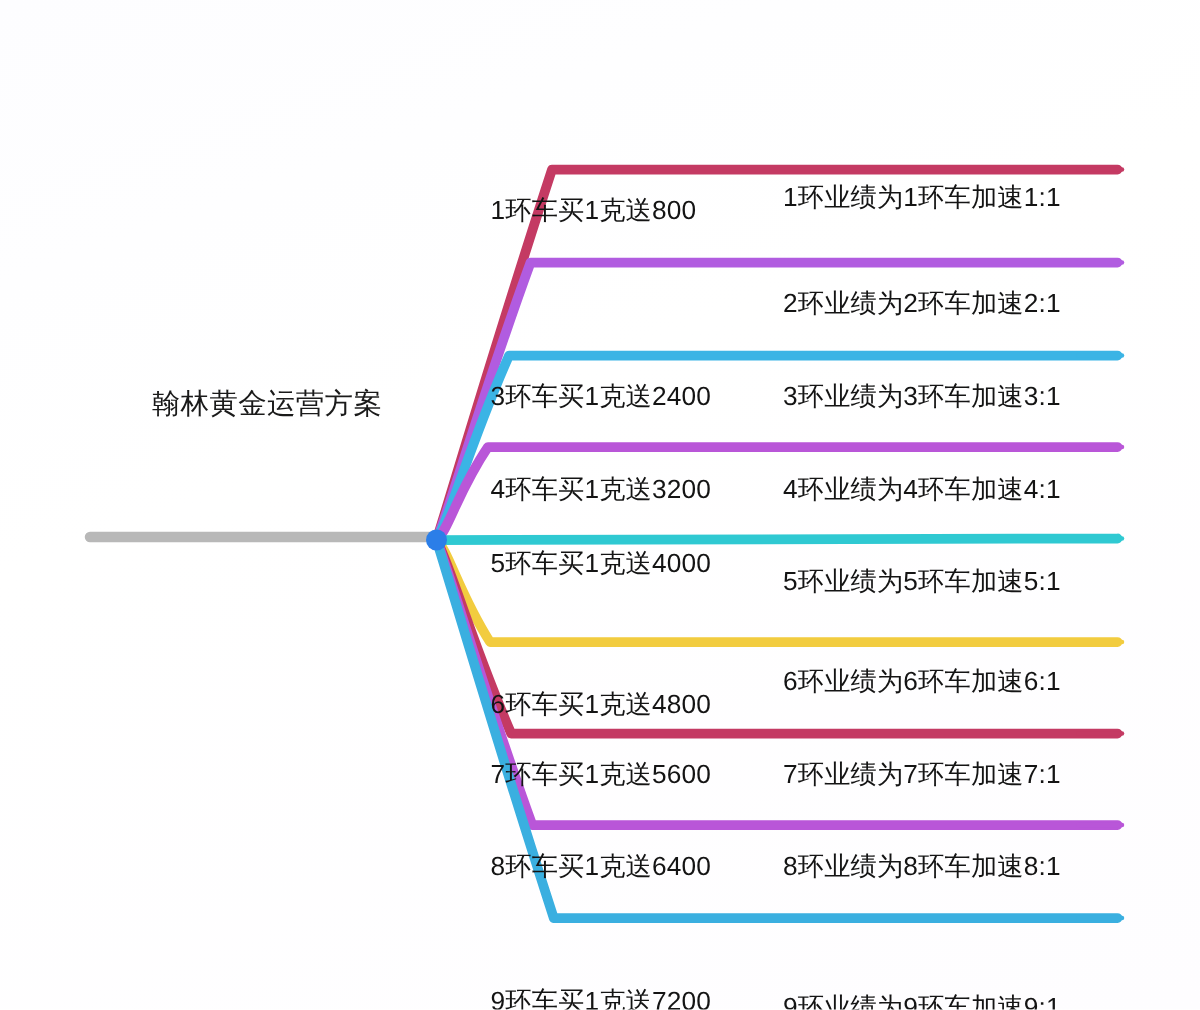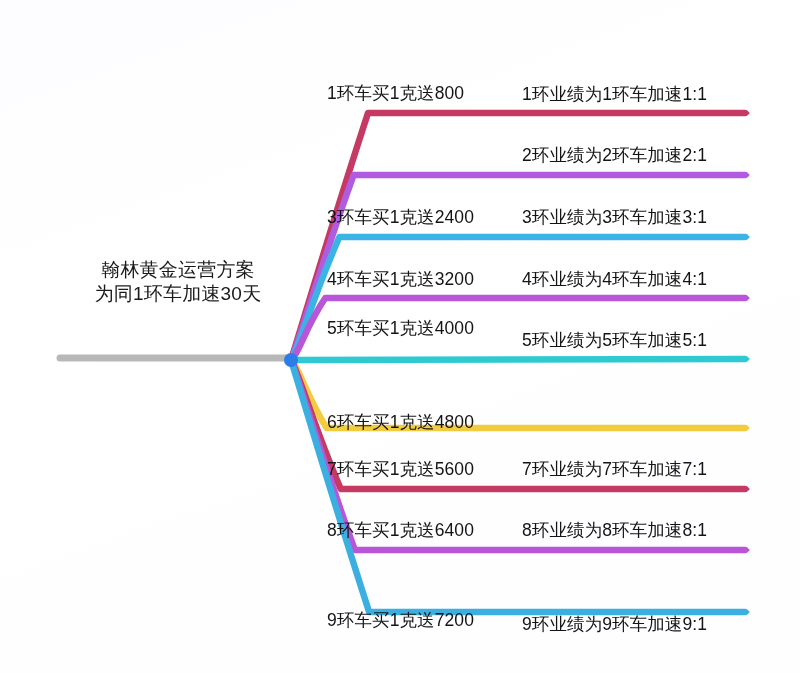--- a/index.html
+++ b/index.html
@@ -52,20 +52,21 @@
     display: block;
     white-space: nowrap;
   }
   .branch-label {
     position: absolute;
     color: #141414;
     font-size: 17.5px;
     font-weight: 500;
     white-space: nowrap;
     letter-spacing: 0.1px;
+    margin-top: 47px;
   }
   .branch-label.left-col {
     left: 327px;
   }
   .branch-label.right-col {
     left: 522px;
   }
 </style>
 </head>
 <body>
@@ -94,38 +95,38 @@
         <path d="M 719 612 L 748 612" fill="none" stroke="#3aafe0" stroke-width="3" stroke-linecap="round"></path>
       </g>
     <line id="trunk-line" x1="60" y1="358" x2="291" y2="358" stroke="#b8b8b8" stroke-width="7" stroke-linecap="round"></line>
     <circle id="hub-dot" cx="291" cy="360" r="7" fill="#2b7ee8"></circle>
   </svg>
 
   <div class="label-layer">
 
     <div class="root-label">
       <span class="root-line">翰林黄金运营方案</span>
-      <span class="root-line">为同1环车加速30天</span>
     </div>
 
     <div class="branch-label left-col" style="top:81px">1环车买1克送800</div>
-    <div class="branch-label right-col" style="top:82px">1环业绩为1环车加速1:1</div>
+    <div class="branch-label right-col" style="top:72px">1环业绩为1环车加速1:1</div>
 
     <div class="branch-label right-col" style="top:143px">2环业绩为2环车加速2:1</div>
 
     <div class="branch-label left-col" style="top:205px">3环车买1克送2400</div>
     <div class="branch-label right-col" style="top:205px">3环业绩为3环车加速3:1</div>
 
     <div class="branch-label left-col" style="top:267px">4环车买1克送3200</div>
     <div class="branch-label right-col" style="top:267px">4环业绩为4环车加速4:1</div>
 
     <div class="branch-label left-col" style="top:316px">5环车买1克送4000</div>
     <div class="branch-label right-col" style="top:328px">5环业绩为5环车加速5:1</div>
 
     <div class="branch-label left-col" style="top:410px">6环车买1克送4800</div>
+    <div class="branch-label right-col" style="top:395px">6环业绩为6环车加速6:1</div>
 
     <div class="branch-label left-col" style="top:457px">7环车买1克送5600</div>
     <div class="branch-label right-col" style="top:457px">7环业绩为7环车加速7:1</div>
 
     <div class="branch-label left-col" style="top:518px">8环车买1克送6400</div>
     <div class="branch-label right-col" style="top:518px">8环业绩为8环车加速8:1</div>
 
     <div class="branch-label left-col" style="top:608px">9环车买1克送7200</div>
     <div class="branch-label right-col" style="top:612px">9环业绩为9环车加速9:1</div>
 

